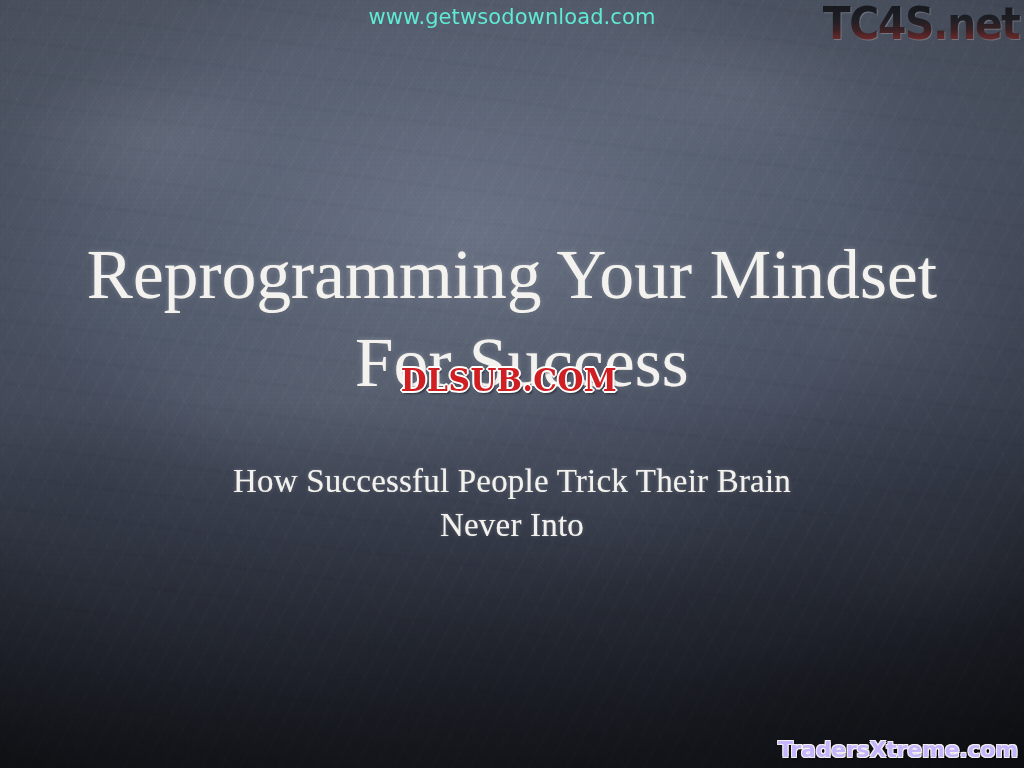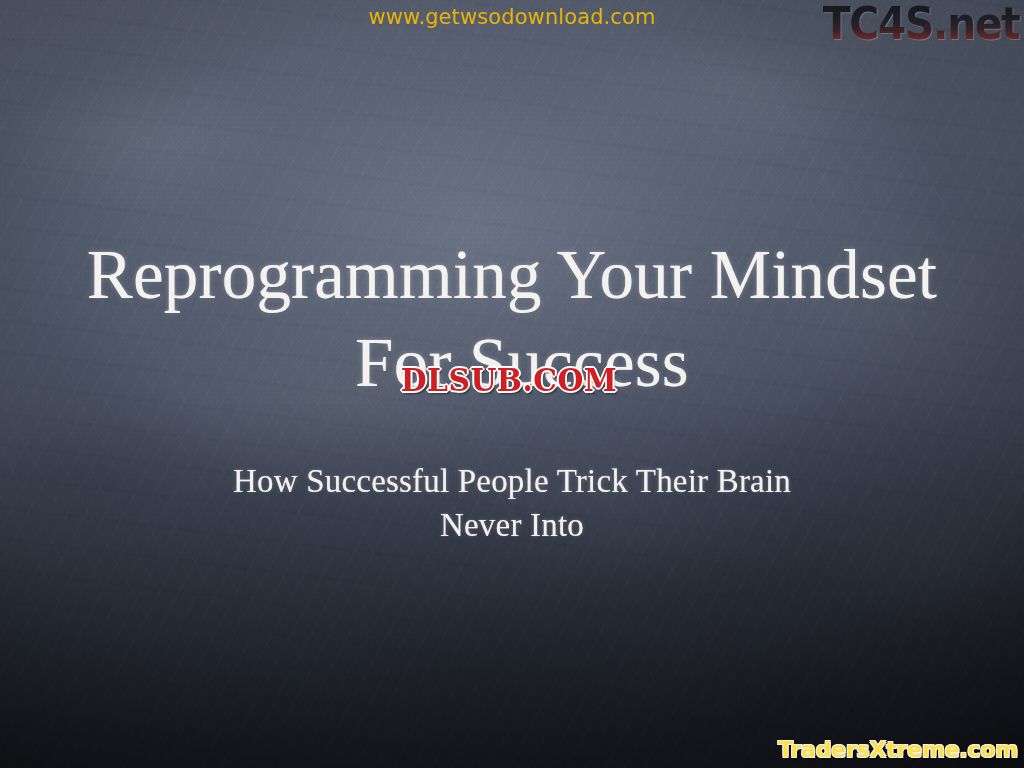--- a/index.html
+++ b/index.html
@@ -146,21 +146,21 @@
 
   
   #wm-top {
     position: absolute;
     left: 0; right: 0;
     top: 5px;
     text-align: center;
     font-family: "DejaVu Sans", "Liberation Sans", sans-serif;
     font-size: 21px;
     line-height: 24px;
-    color: #eab308;
+    color: #5eead4;
     letter-spacing: 0.1px;
   }
 
   #wm-tc4s {
     position: absolute;
     right: 4px;
     top: -1px;
     font-family: "DejaVu Sans", "Liberation Sans", sans-serif;
     font-size: 44px;
     line-height: 50px;
@@ -205,21 +205,21 @@
 
   #wm-traders {
     position: absolute;
     right: 6px;
     bottom: 5px;
     font-family: "DejaVu Sans", "Liberation Sans", sans-serif;
     font-size: 22px;
     line-height: 27px;
     font-weight: 700;
     letter-spacing: -0.2px;
-    color: #fde047;
+    color: #c4b5fd;
     text-shadow:
       -1px -1px 0 #f2f0ee,  1px -1px 0 #f2f0ee,
       -1px  1px 0 #f2f0ee,  1px  1px 0 #f2f0ee,
        0   -1px 0 #f2f0ee,  0    1px 0 #f2f0ee,
        2px  2px 2px rgba(0,0,0,0.5);
   }
 </style>
 </head>
 <body>
 

